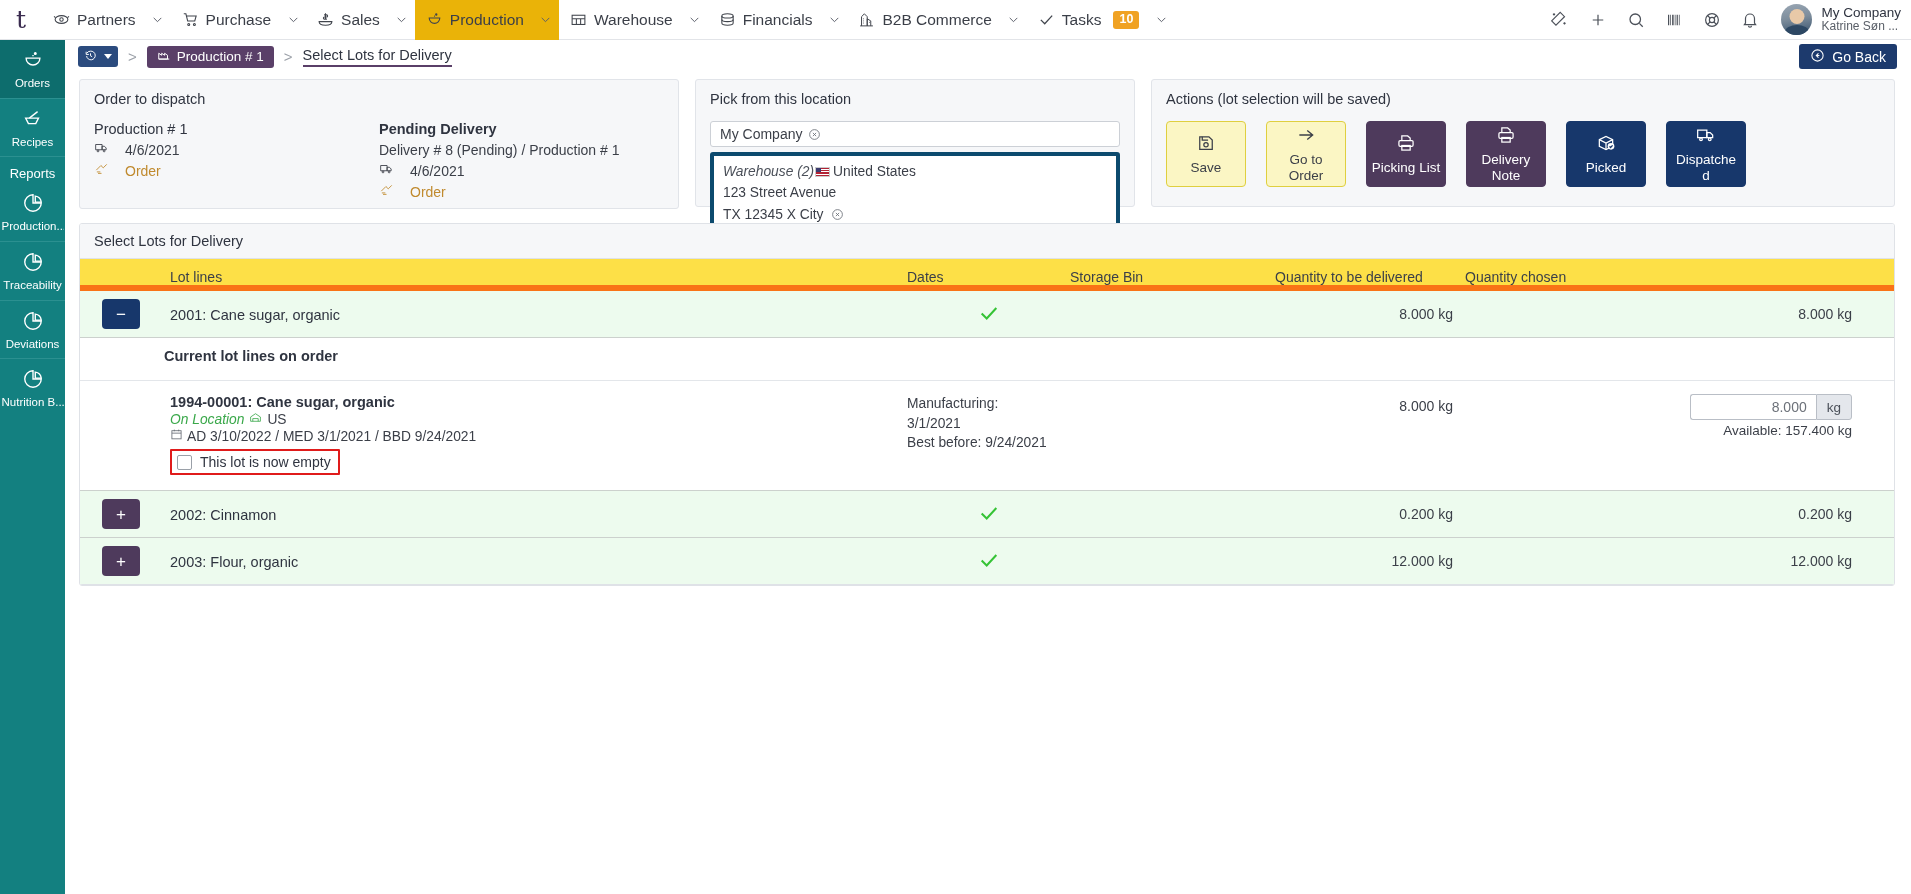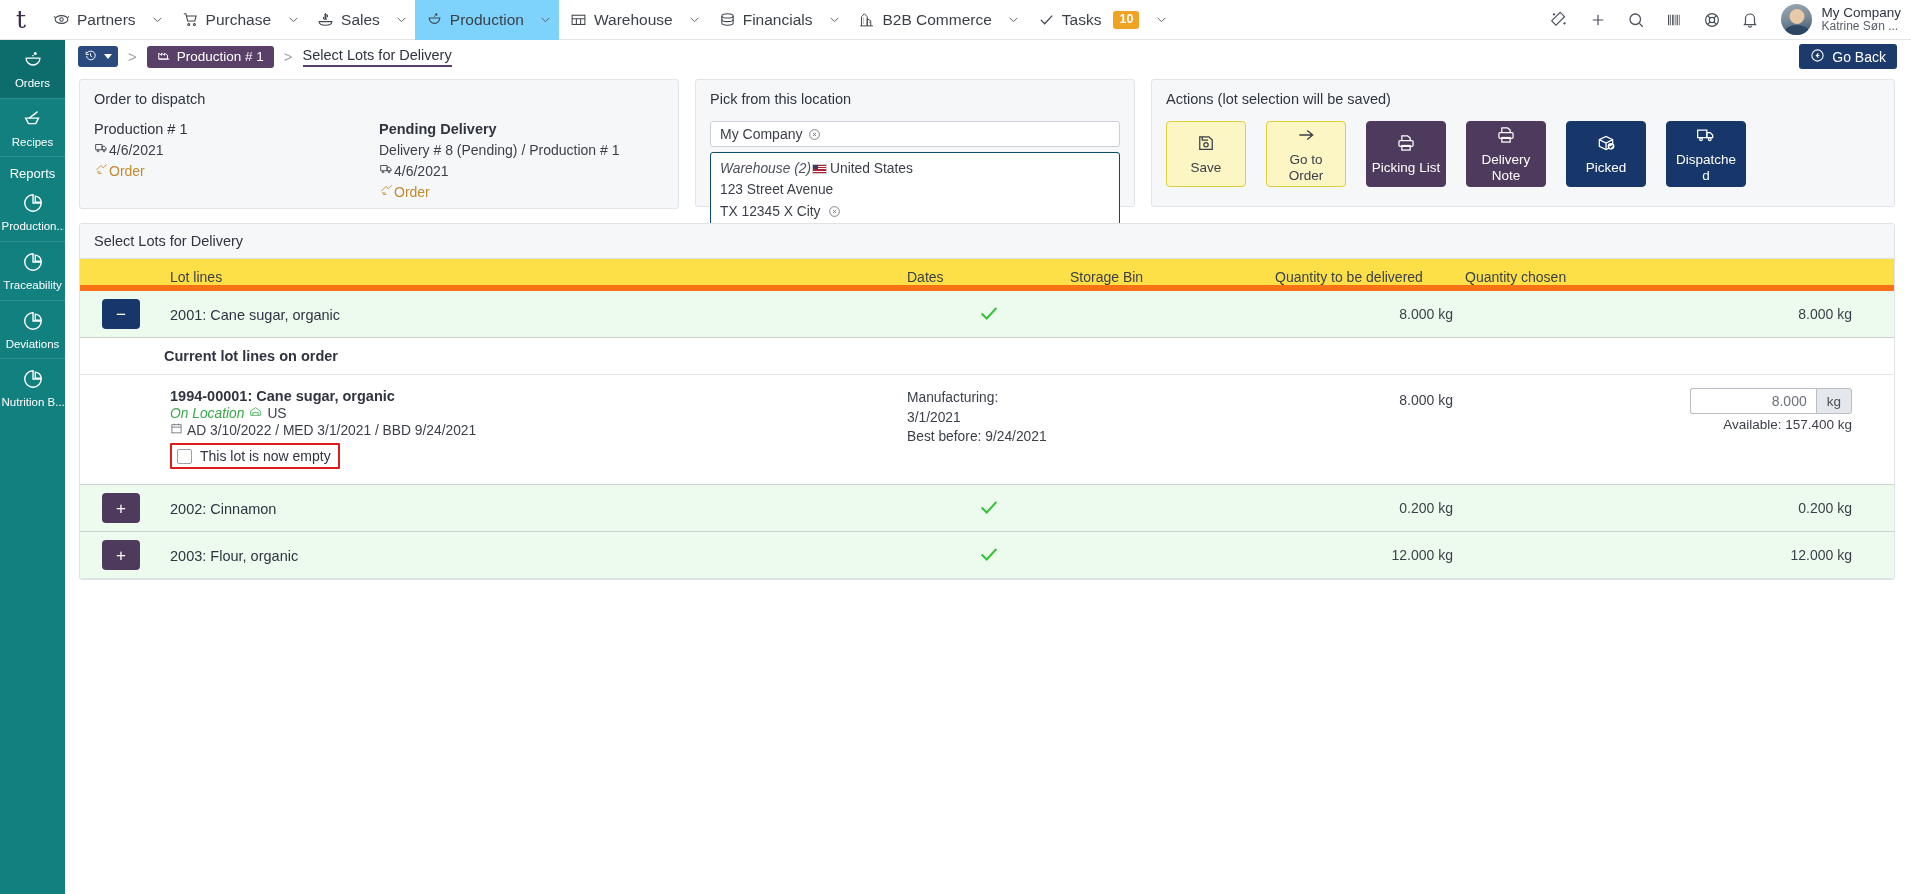--- a/index.html
+++ b/index.html
@@ -25,21 +25,21 @@
   }
   .logo-box {
     width: 42px; height: 40px;
     display: flex; align-items: center; justify-content: center;
     font-family: "DejaVu Serif", serif;
     font-size: 25px; color: #3a2b4f; font-weight: 400;
     line-height: 1;
   }
   .nav-items { display: flex; align-items: center; height: 40px; }
   .nav-group { display: flex; align-items: center; height: 40px; }
-  .nav-group.active { background: #7dd3fc; }
+  .nav-group.active { background: #eab308; }
   .nav-item {
     display: flex; align-items: center; gap: 7px;
     padding: 0 9px 0 11px; height: 40px;
     font-size: 15.5px; color: #3b3f48; white-space: nowrap;
   }
   .nav-caret {
     width: 26px; height: 40px;
     display: flex; align-items: center; justify-content: center;
     color: #5a5f6a;
   }
@@ -174,36 +174,36 @@
   .card-title { font-size: 14.5px; color: #2f3440; margin-bottom: 14px; }
   .card-a { width: 600px; height: 130px; }
   .card-b { width: 440px; height: 128px; padding-bottom: 8px; }
   .card-c { flex: 1; height: 128px; }
 
   .two-col { display: flex; gap: 0; }
   .two-col .col { width: 290px; }
   .blk-head { font-size: 14.5px; color: #2f3440; margin-bottom: 3px; }
   .blk-head.b { font-weight: 700; }
   .blk-line {
-    display: flex; align-items: flex-end; gap: 0;
+    display: flex; align-items: flex-end; gap: 16px;
     font-size: 14px; color: #3b3f48; line-height: 1.5;
   }
   .blk-line.order { color: #c08a2e; }
   .blk-line svg { width: 15px; height: 14px; flex: none; }
 
   .loc-input {
     background: #ffffff; border: 1px solid #ccd0d6; border-radius: 3px;
     height: 26px; display: flex; align-items: center;
     padding: 0 9px; gap: 6px;
     font-size: 14px; color: #3b3f48;
     margin-bottom: 5px;
   }
   .x-ico { width: 13px; height: 13px; color: #6c7179; flex: none; }
   .loc-box {
-    background: #ffffff; border: 1px solid #0c4a6e; border-radius: 3px;
+    background: #ffffff; border: 4px solid #0c4a6e; border-radius: 3px;
     padding: 5px 9px 6px; font-size: 13.8px; color: #3b3f48;
     line-height: 1.55;
   }
   .loc-box .wh { font-style: italic; color: #4b5059; }
   .flag {
     display: inline-block; width: 15px; height: 10px;
     vertical-align: -1px; margin: 0 3px 0 1px;
     background:
       linear-gradient(#b22234 0 14%, #fff 14% 28%, #b22234 28% 42%,
                       #fff 42% 56%, #b22234 56% 70%, #fff 70% 84%, #b22234 84% 100%);
@@ -275,21 +275,21 @@
   .sq-navy { background: #17376b; }
   .sq-purple { background: #4e3a5c; }
   .row-name { font-size: 14.5px; color: #2f3440; }
   .check-cell { width: 163px; flex: none; display: flex; justify-content: center; }
   .check-cell svg { width: 22px; height: 22px; color: #35c335; }
   .qty-txt { font-size: 14px; color: #3b3f48; }
 
   
   .sub-head {
     background: #ffffff;
-    padding: 10px 14px 10px 84px;
+    padding: 10px 14px 16px 84px;
     font-size: 14.5px; font-weight: 700; color: #2f3440;
     border-bottom: 1px solid #e3e6ea;
   }
   .sub-row {
     display: flex; align-items: flex-start;
     background: #ffffff;
     padding: 13px 0 15px;
     border-bottom: 1px solid #ccd1cd;
   }
   .lot-title { font-size: 14.5px; font-weight: 700; color: #2f3440; margin-bottom: 1px; }

